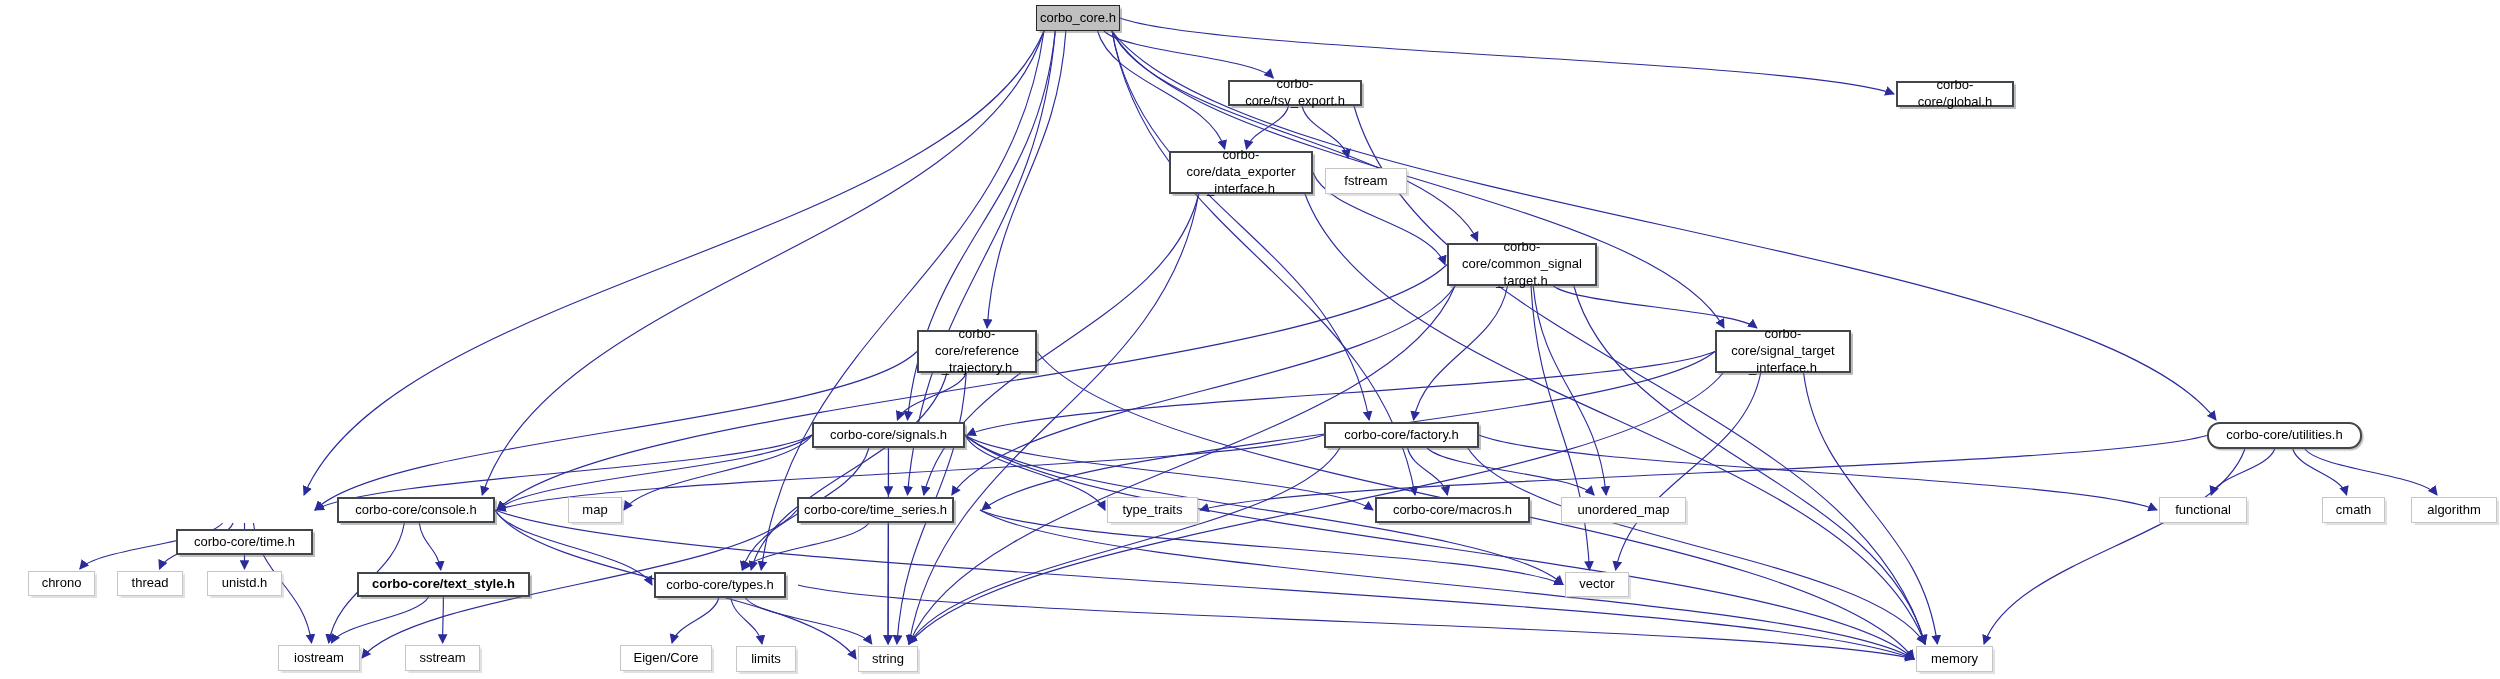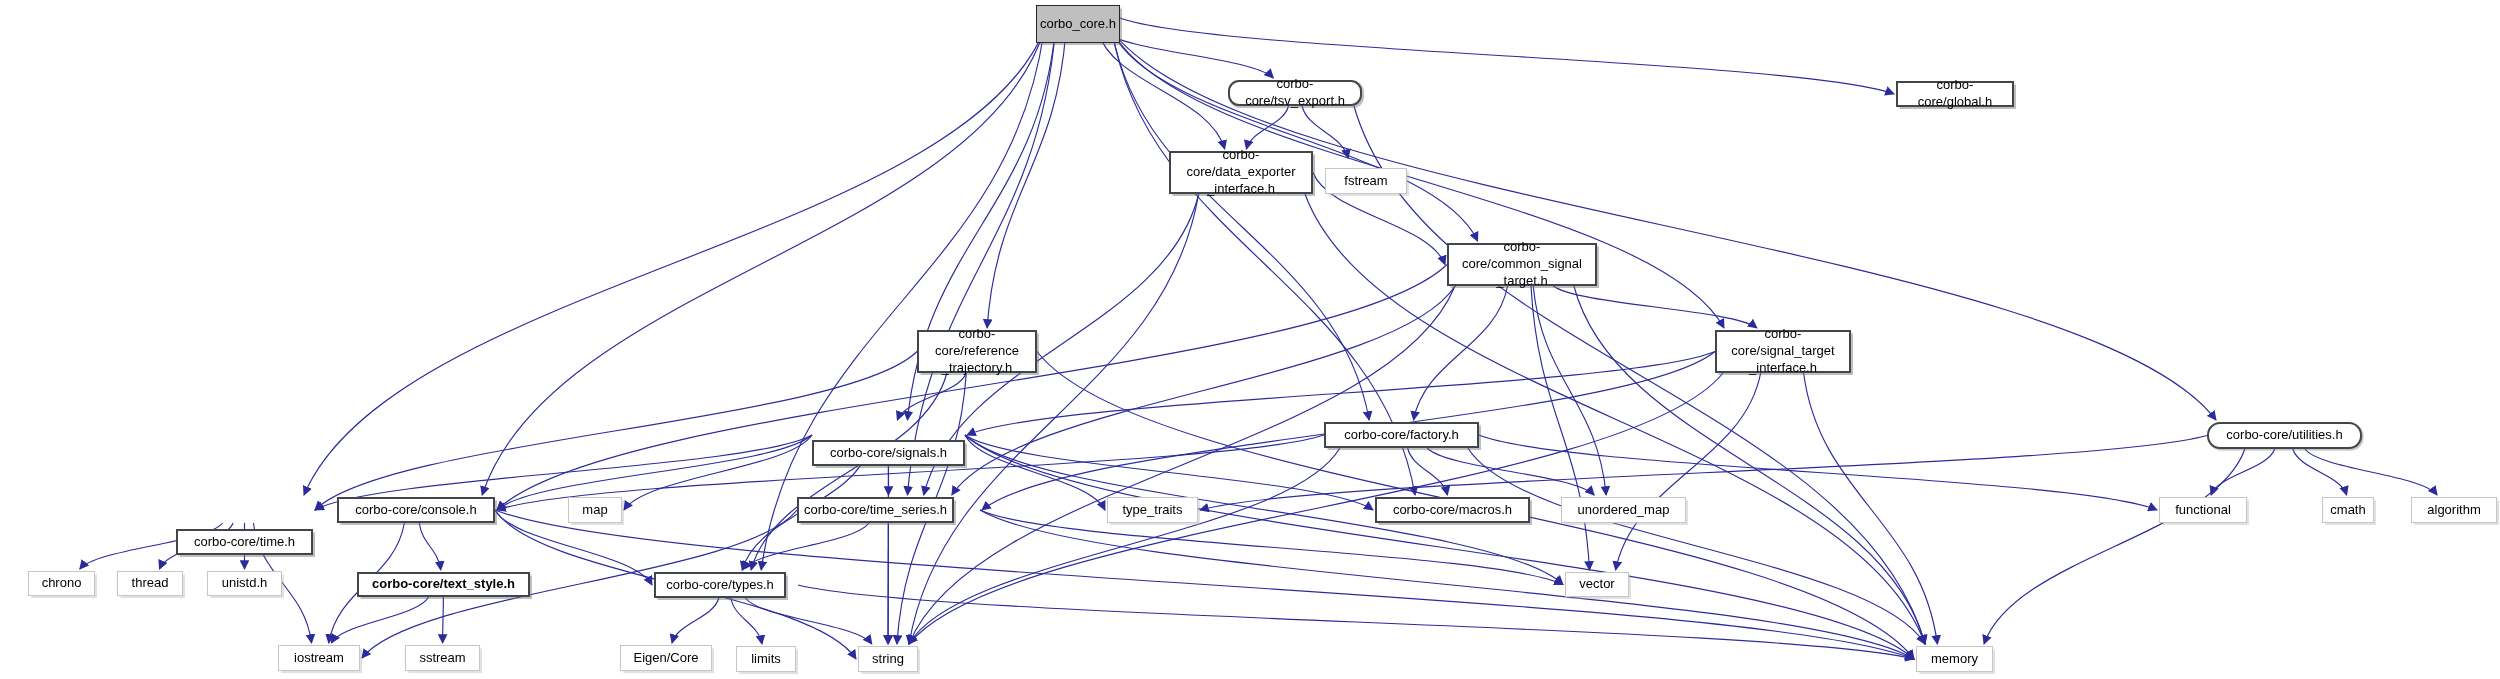--- a/index.html
+++ b/index.html
@@ -100,44 +100,44 @@
       <path d="M730.8,598 C734.544,618.7 758.256,623.3 762,644" class="edge" stroke="#2b2b9c" marker-end="url(#arr)"></path>
       <path d="M745.44,598 C760.6032,618.7 856.6368,623.3 871.8,644" class="edge" stroke="#2b2b9c" marker-end="url(#arr)"></path>
       <path d="M798,585 C931.92,618.3 1780.08,625.7 1914,659" class="edge" stroke="#2b2b9c" marker-end="url(#arr)"></path>
       <path d="M2274.72,449 C2267.0915999999997,469.7 2218.7784,474.3 2211.15,495" class="edge" stroke="#2b2b9c" marker-end="url(#arr)"></path>
       <path d="M2292.78,449 C2299.2384,469.7 2340.1416,474.3 2346.6,495" class="edge" stroke="#2b2b9c" marker-end="url(#arr)"></path>
       <path d="M2304.84,449 C2320.7052000000003,469.7 2421.1848,474.3 2437.05,495" class="edge" stroke="#2b2b9c" marker-end="url(#arr)"></path>
       <path d="M2244.9,449 C2213.592,536.75 2015.308,556.25 1984,644" class="edge" stroke="#2b2b9c" marker-end="url(#arr)"></path>
       <path d="M2207,435.5 C2086.16,469.025 1320.8400000000001,476.475 1200,510" class="edge" stroke="#2b2b9c" marker-end="url(#arr)"></path>
     </svg>
 
-<div class="node root" style="left: 1036px; top: 5px; width: 84px; height: 38px;">corbo_core.h</div>
-    <div class="node corbo" style="left: 1228px; top: 80px; width: 134px; height: 26px; border-radius: 11px;">corbo-core/tsv_export.h</div>
+<div class="node root" style="left: 1036px; top: 5px; width: 84px; height: 26px;">corbo_core.h</div>
+    <div class="node corbo" style="left: 1228px; top: 80px; width: 134px; height: 26px;">corbo-core/tsv_export.h</div>
     <div class="node corbo" style="left: 1896px; top: 81px; width: 118px; height: 26px;">corbo-core/global.h</div>
     <div class="node corbo" style="left: 1169px; top: 151px; width: 144px; height: 43px;">corbo-core/data_exporter
 _interface.h</div>
     <div class="node std" style="left: 1325px; top: 168px; width: 82px; height: 26px;">fstream</div>
     <div class="node corbo" style="left: 1447px; top: 243px; width: 150px; height: 43px;">corbo-core/common_signal
 _target.h</div>
     <div class="node corbo" style="left: 917px; top: 330px; width: 120px; height: 43px;">corbo-core/reference
 _trajectory.h</div>
     <div class="node corbo" style="left: 1715px; top: 330px; width: 136px; height: 43px;">corbo-core/signal_target
 _interface.h</div>
-    <div class="node corbo" style="left: 812px; top: 440px; width: 153px; height: 26px;">corbo-core/signals.h</div>
+    <div class="node corbo" style="left: 812px; top: 422px; width: 153px; height: 26px;">corbo-core/signals.h</div>
     <div class="node corbo" style="left: 1324px; top: 422px; width: 155px; height: 26px;">corbo-core/factory.h</div>
     <div class="node corbo" style="left: 2207px; top: 422px; width: 155px; height: 27px; border-radius: 13px;">corbo-core/utilities.h</div>
     <div class="node corbo" style="left: 176px; top: 497px; width: 137px; height: 26px; margin-top: 32px;">corbo-core/time.h</div>
     <div class="node corbo" style="left: 337px; top: 497px; width: 158px; height: 26px;">corbo-core/console.h</div>
     <div class="node std" style="left: 568px; top: 497px; width: 54px; height: 26px;">map</div>
     <div class="node corbo" style="left: 797px; top: 497px; width: 157px; height: 26px;">corbo-core/time_series.h</div>
     <div class="node std" style="left: 1107px; top: 497px; width: 91px; height: 26px;">type_traits</div>
     <div class="node corbo" style="left: 1375px; top: 497px; width: 155px; height: 26px;">corbo-core/macros.h</div>
     <div class="node std" style="left: 1553px; top: 497px; width: 125px; height: 26px; margin-left: 8px;">unordered_map</div>
     <div class="node std" style="left: 2159px; top: 497px; width: 88px; height: 26px;">functional</div>
-    <div class="node std" style="left: 2322px; top: 497px; width: 52px; height: 26px;">cmath</div>
+    <div class="node std" style="left: 2322px; top: 497px; width: 63px; height: 26px;">cmath</div>
     <div class="node std" style="left: 2411px; top: 497px; width: 86px; height: 26px;">algorithm</div>
     <div class="node std" style="left: 28px; top: 571px; width: 67px; height: 25px;">chrono</div>
     <div class="node std" style="left: 117px; top: 571px; width: 66px; height: 25px;">thread</div>
     <div class="node std" style="left: 207px; top: 571px; width: 75px; height: 25px;">unistd.h</div>
     <div class="node corbo" style="left: 357px; top: 572px; width: 173px; height: 25px; font-weight: bold;">corbo-core/text_style.h</div>
     <div class="node corbo" style="left: 654px; top: 572px; width: 132px; height: 26px;">corbo-core/types.h</div>
     <div class="node std" style="left: 1565px; top: 572px; width: 64px; height: 25px;">vector</div>
     <div class="node std" style="left: 278px; top: 645px; width: 82px; height: 26px;">iostream</div>
     <div class="node std" style="left: 405px; top: 645px; width: 75px; height: 26px;">sstream</div>
     <div class="node std" style="left: 620px; top: 645px; width: 92px; height: 26px;">Eigen/Core</div>

